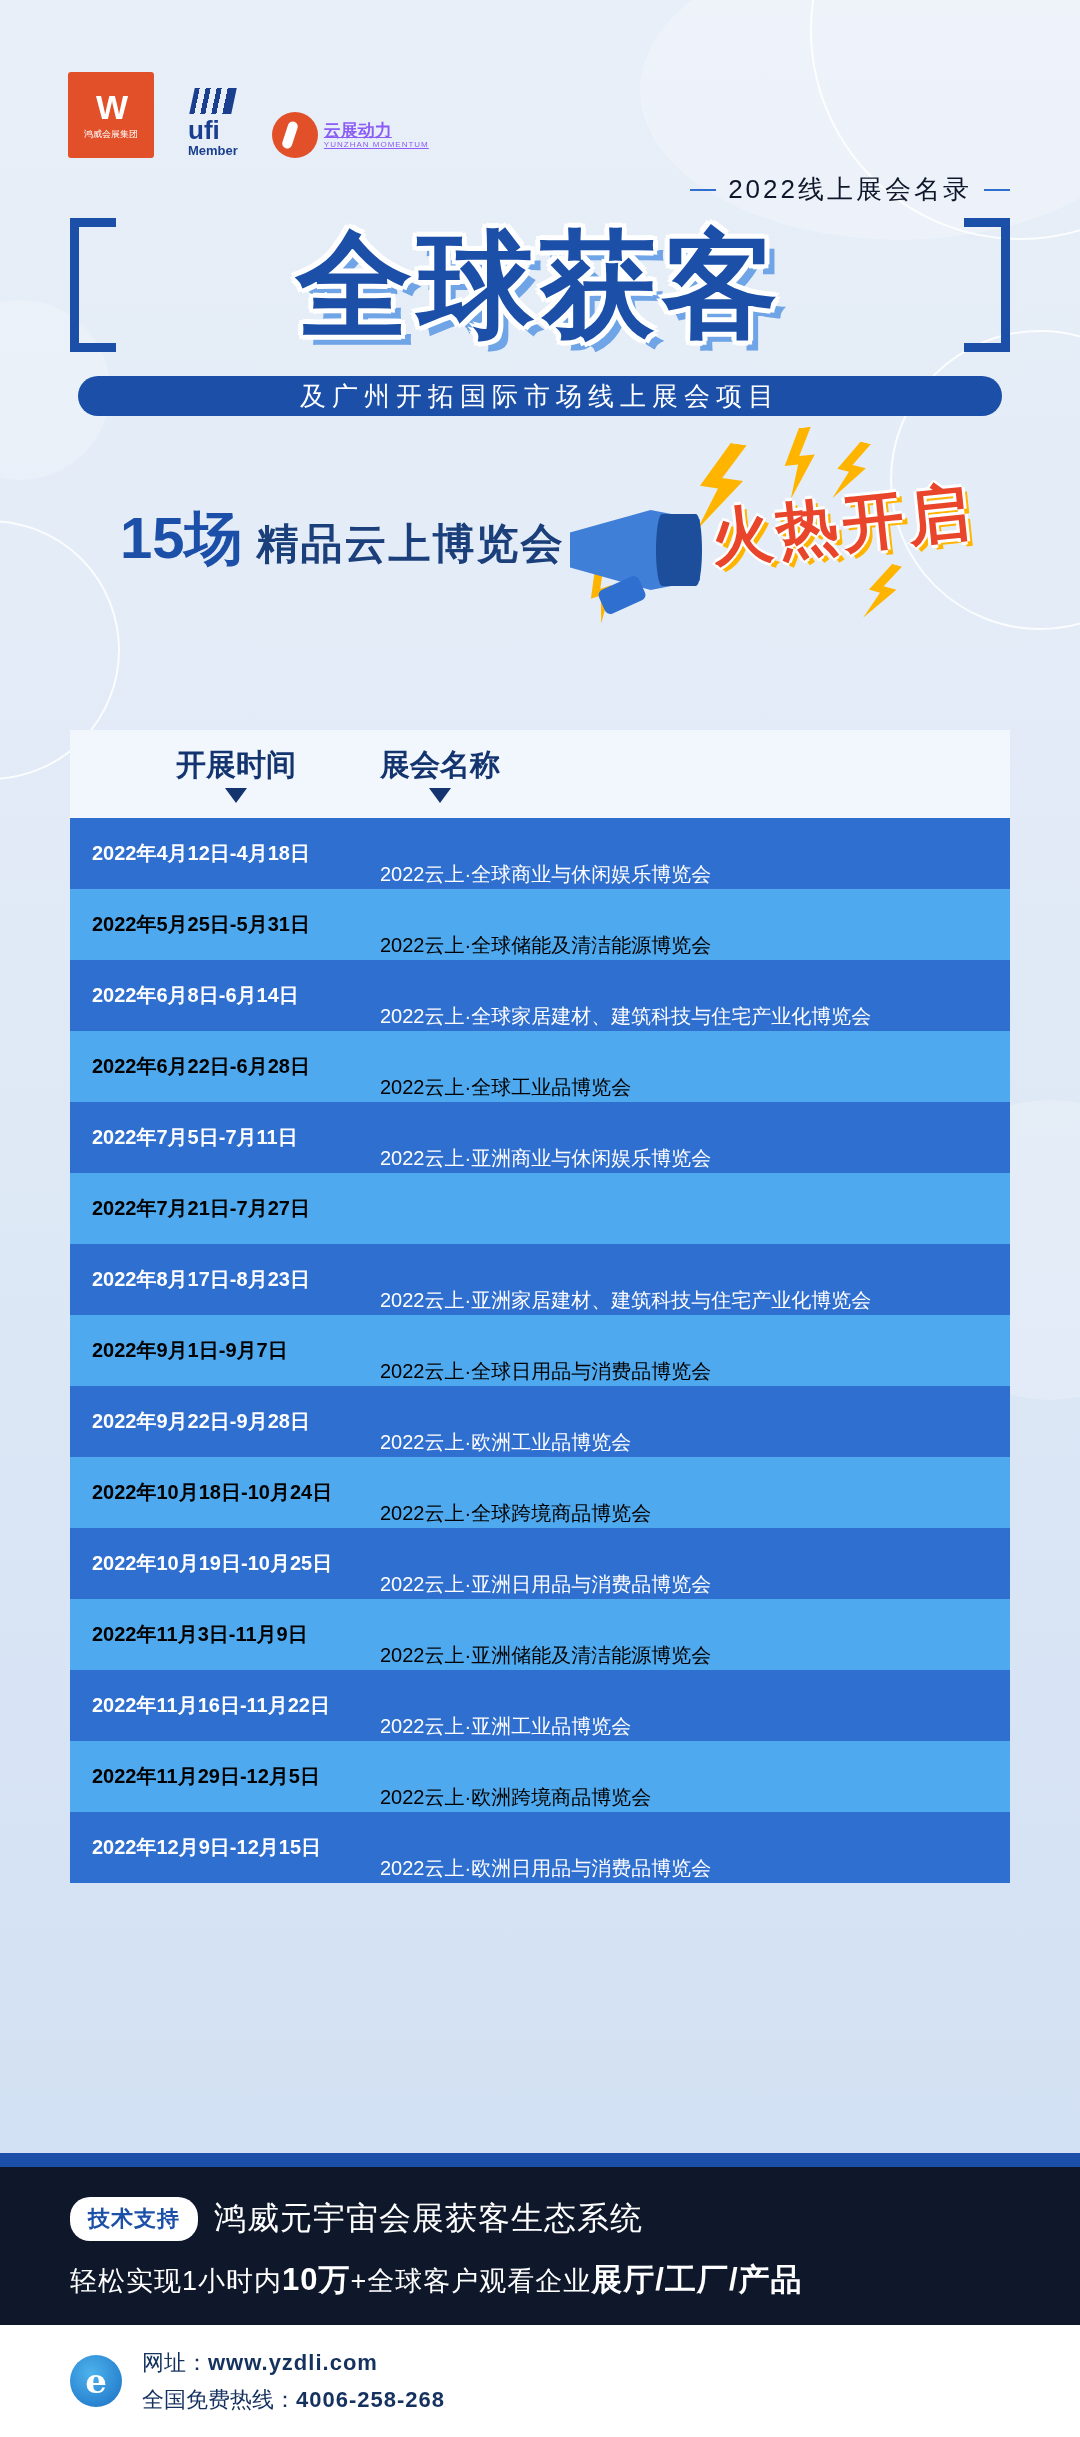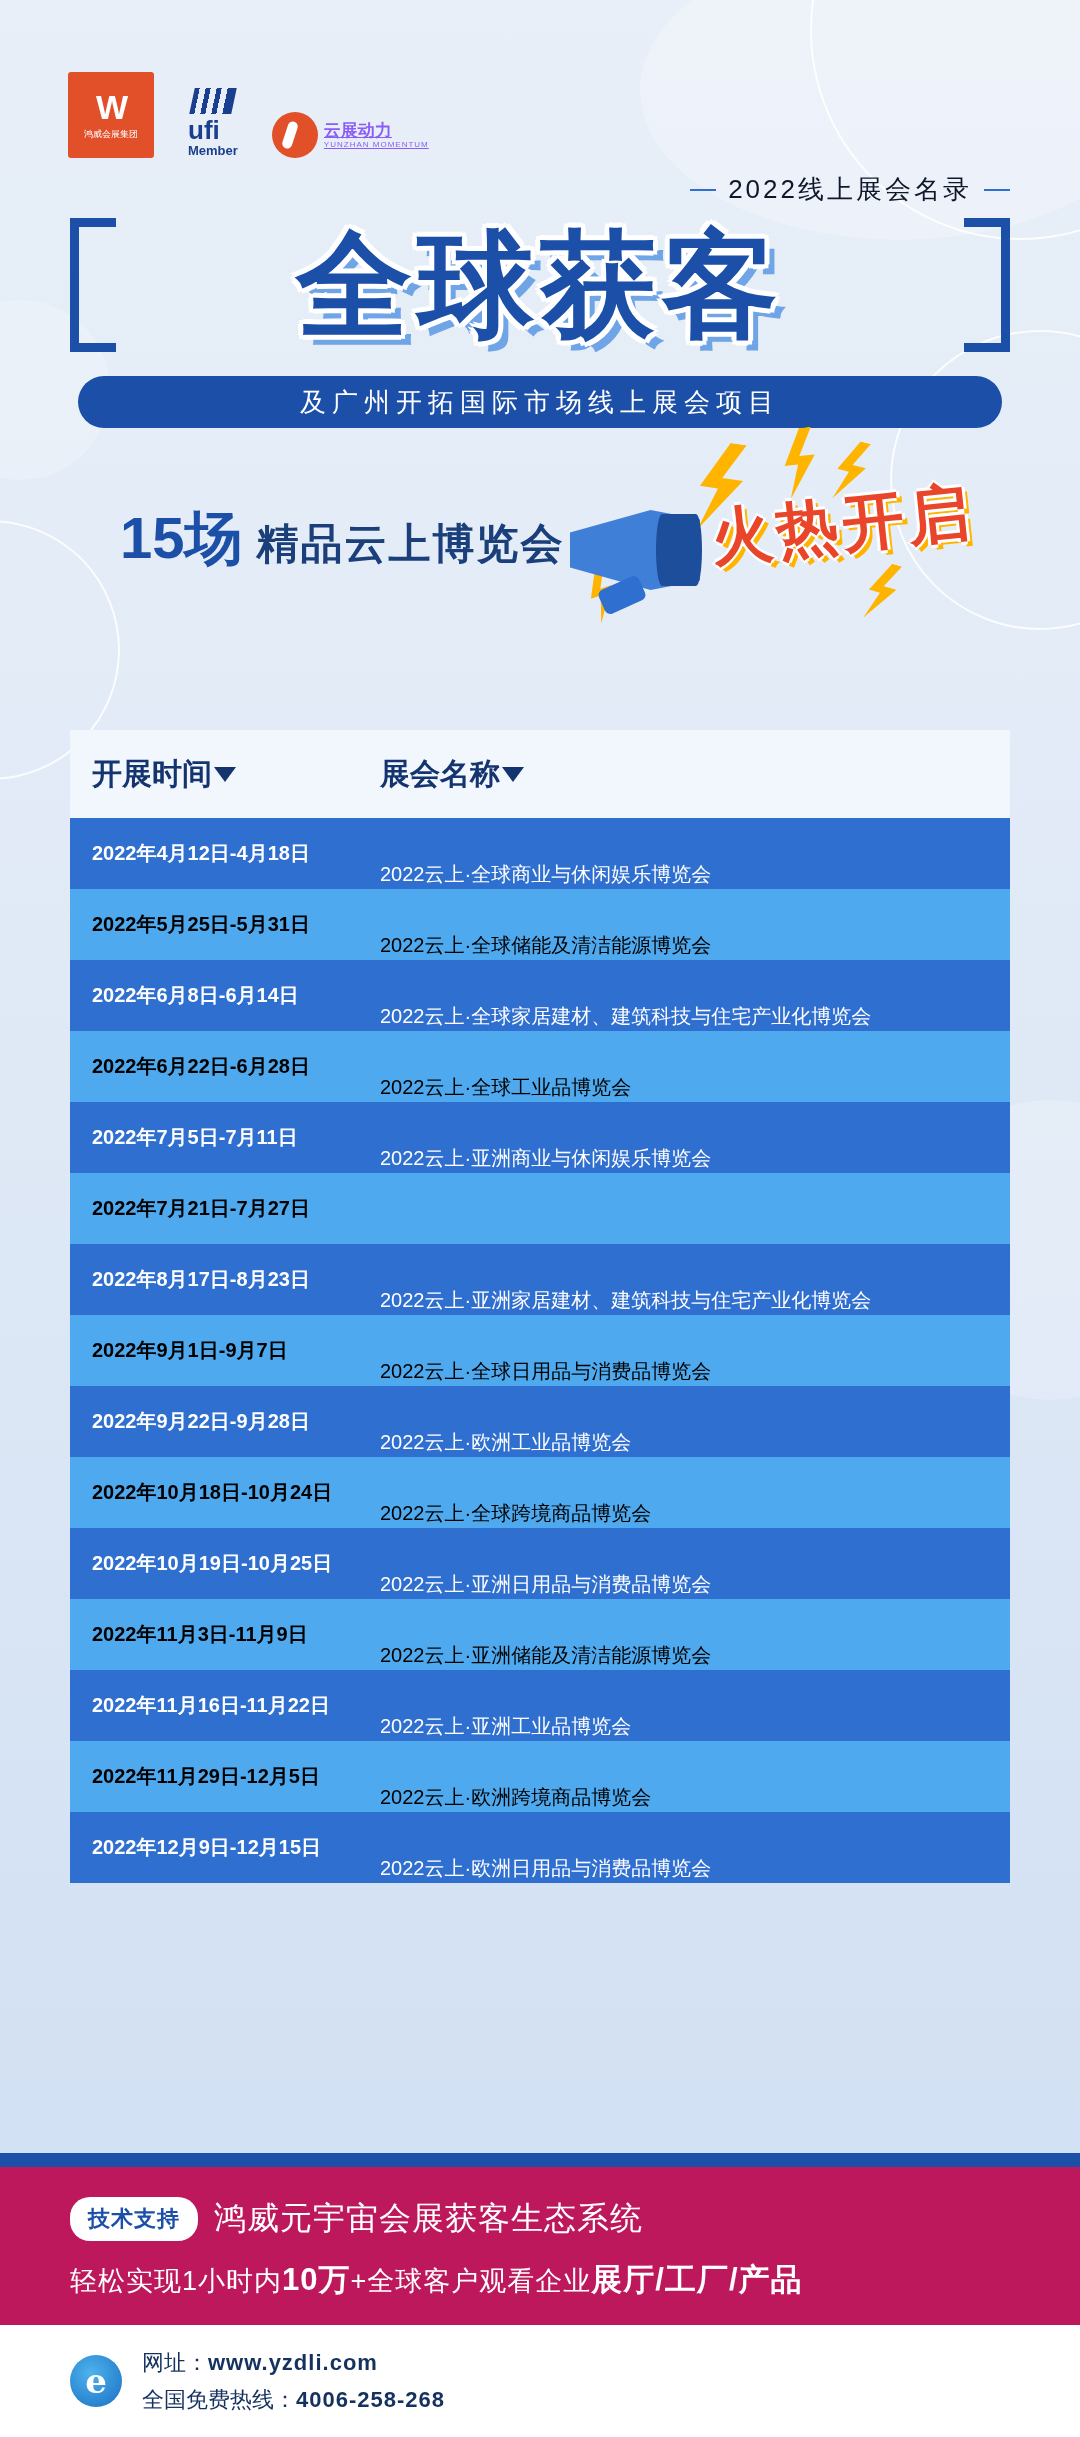--- a/index.html
+++ b/index.html
@@ -104,21 +104,21 @@
     color: #1b4fa8;
     letter-spacing: 6px;
     text-shadow:
       5px 0 0 #fff, -5px 0 0 #fff, 0 5px 0 #fff, 0 -5px 0 #fff,
       4px 4px 0 #fff, -4px 4px 0 #fff, 4px -4px 0 #fff, -4px -4px 0 #fff,
       10px 10px 0 #6fa4e6;
     font-family: "DejaVu Sans", sans-serif;
   }
   .hero-sub {
     margin: 16px 78px 0 78px;
-    height: 52px;
+    height: 40px;
     background: #1b4fa8;
     border-radius: 26px;
     color: #fff;
     font-size: 26px;
     letter-spacing: 6px;
     display: flex; align-items: center; justify-content: center;
   }
 
   .count-line {
     position: absolute;
@@ -179,21 +179,21 @@
     z-index: 5;
   }
   .thead {
     height: 88px;
     display: flex; align-items: center;
     padding: 0 0 0 22px;
     background: #f2f7fd;
   }
   .th {
     font-size: 30px; font-weight: bold; color: #14346f;
-    display: flex; align-items: center; gap: 2px;
+    display: flex; align-items: center; gap: 2px; flex-direction: column;
   }
   .th.c1 { width: 288px; }
   .th .caret {
     width: 0; height: 0;
     border-left: 11px solid transparent;
     border-right: 11px solid transparent;
     border-top: 15px solid #14346f;
   }
   .trow {
     display: flex; align-items: center;
@@ -222,21 +222,21 @@
   .footer {
     position: absolute;
     left: 0; bottom: 0; width: 100%;
     z-index: 8;
   }
   .foot-bar-top {
     height: 14px;
     background: #1b4fa8;
   }
   .foot-main {
-    background: #be185d;
+    background: #0f172a;
     padding: 30px 0 24px 0;
   }
   .foot-line1 {
     display: flex; align-items: center; gap: 16px;
     padding-left: 70px;
   }
   .tag {
     background: #fff; color: #1b4fa8;
     font-size: 22px; font-weight: bold;
     padding: 7px 18px; border-radius: 20px;

